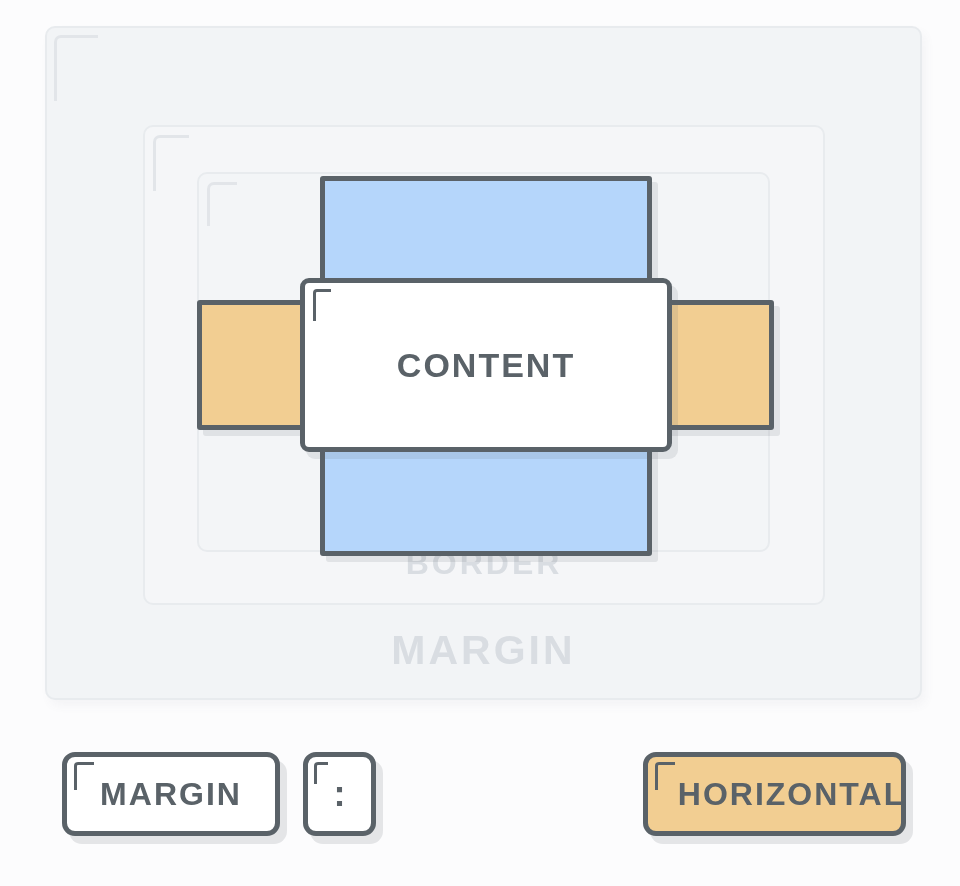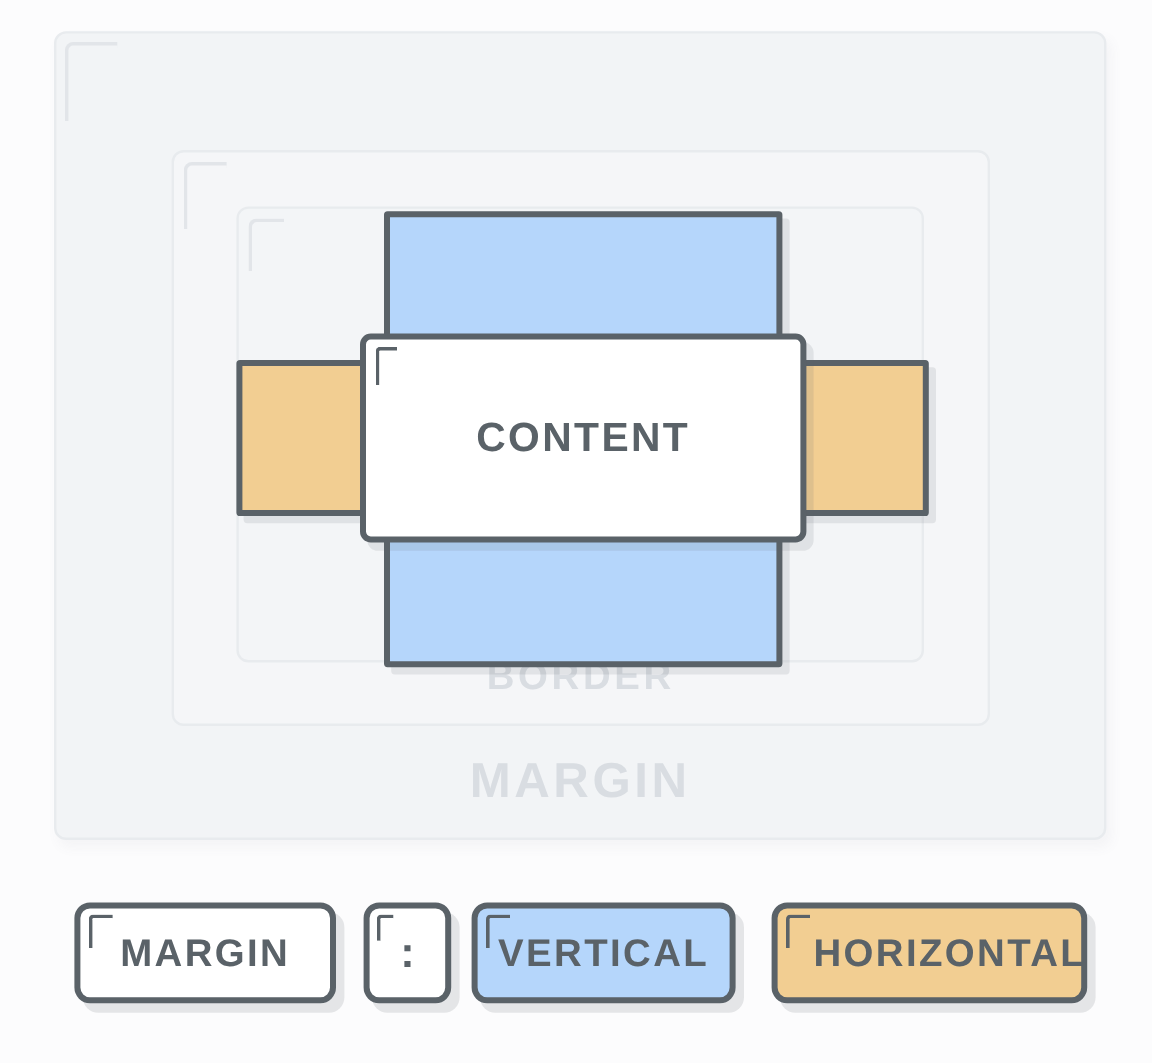--- a/index.html
+++ b/index.html
@@ -142,22 +142,18 @@
   </div>
 
   <div class="chip chip-padding">
     <span class="bracket dark b-chip"></span>
     <span>MARGIN</span>
   </div>
   <div class="chip chip-colon">
     <span class="bracket dark b-chip-sm"></span>
     <span>:</span>
   </div>
-  <div class="chip chip-vertical">
-    <span class="bracket dark b-chip"></span>
-    <span>VERTICAL</span>
-  </div>
   <div class="chip chip-horizontal">
     <span class="bracket dark b-chip"></span>
     <span>HORIZONTAL</span>
   </div>
 
 </div>
 
 </body></html>

